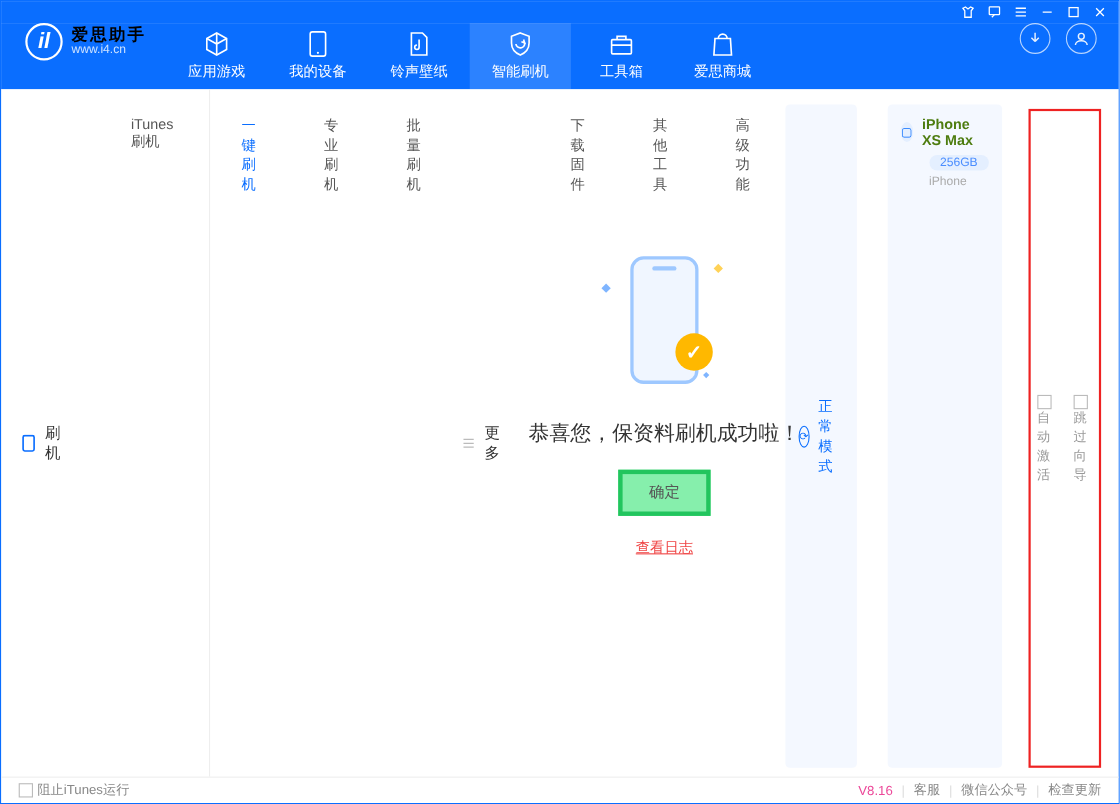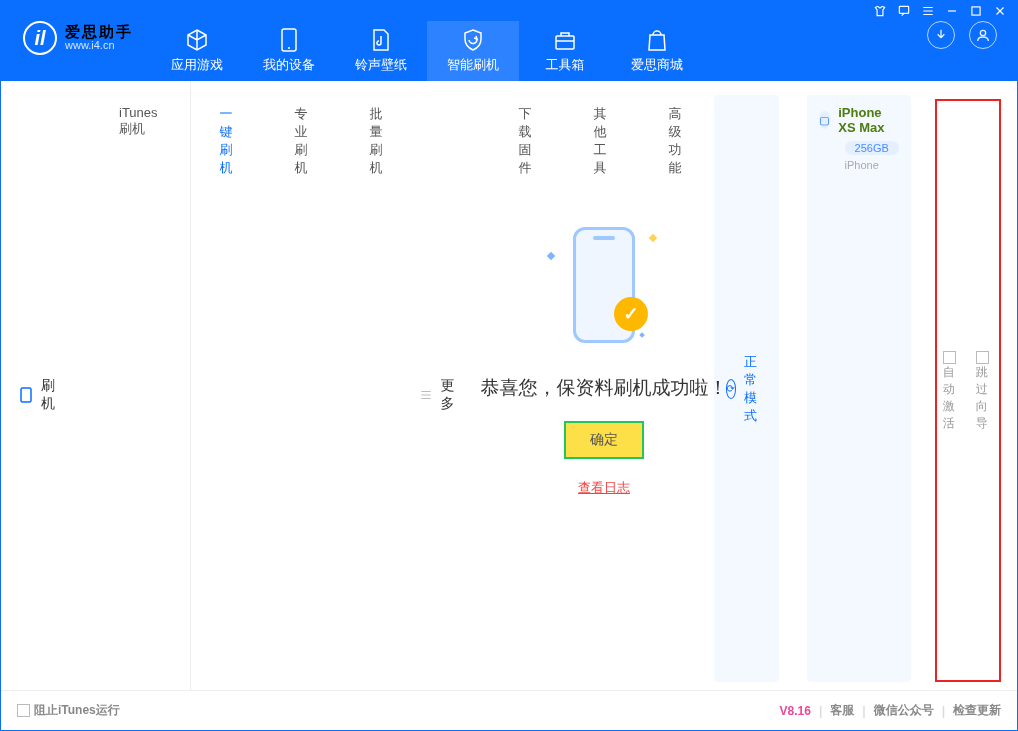--- a/index.html
+++ b/index.html
@@ -40,23 +40,23 @@
 .content { flex: 1; display: flex; flex-direction: column; align-items: center; justify-content: center; gap: 20px; padding-bottom: 60px; }
 .phone-illus { width: 140px; height: 140px; position: relative; display:flex; align-items:center; justify-content:center;}
 .phone { width: 62px; height: 116px; border: 3px solid #9ec8ff; border-radius: 12px; background: #f0f6ff; position: relative; }
 .phone::before { content:""; position:absolute; top:6px; left:50%; transform:translateX(-50%); width:22px; height:4px; background:#9ec8ff; border-radius:2px; }
 .check-badge { position: absolute; right: 26px; bottom: 24px; width: 34px; height: 34px; background: #ffb800; border-radius: 50%; display: flex; align-items: center; justify-content: center; color: #fff; font-size: 18px; font-weight: bold; }
 .spark { position:absolute; width:6px; height:6px; background:#7fb5ff; transform: rotate(45deg); }
 .spark.s1 { left:14px; top:38px; }
 .spark.s2 { right:18px; top:20px; background:#ffd257;}
 .spark.s3 { right:30px; bottom:18px; width:4px; height:4px;}
 .success-text { font-size: 19px; color: #333; font-weight: 500; }
-.ok-btn { border: 2px solid #22c55e; background: #fde047; padding: 8px 24px; font-size: 14px; color: #555; cursor: pointer; }
+.ok-btn { border: 4px solid #22c55e; background: #86efac; padding: 8px 24px; font-size: 14px; color: #555; cursor: pointer; }
 .log-link { color: #ef4444; font-size: 13px; text-decoration: underline; cursor: pointer; }
-.statusbar { height: 40px; border-top: 1px solid #eee; display: flex; align-items: center; padding: 0 16px; font-size: 12px; color: #888; gap: 14px; font-weight: bold; }
+.statusbar { height: 24px; border-top: 1px solid #eee; display: flex; align-items: center; padding: 0 16px; font-size: 12px; color: #888; gap: 14px; }
 .statusbar .left { display: flex; align-items: center; gap: 6px; }
 .statusbar .right { margin-left: auto; display: flex; align-items: center; gap: 8px; }
 .sb-link { color: #888; cursor: pointer; }
 .divider { color: #ddd; }
 .ver { color: #ec4899; }
 </style>
 </head>
 <body>
 
 <div class="window">

